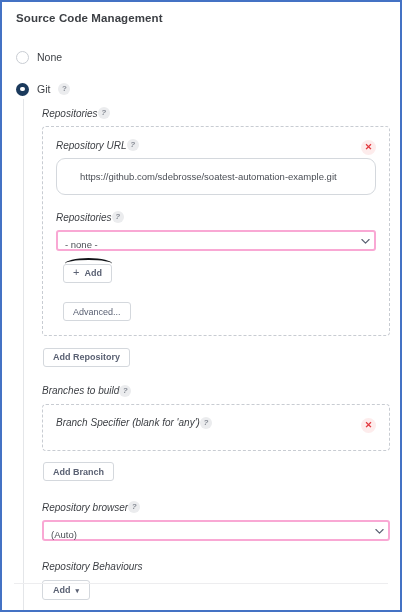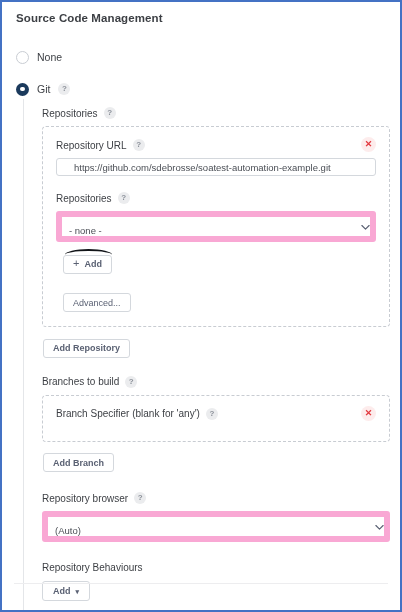--- a/index.html
+++ b/index.html
@@ -111,38 +111,39 @@
     position: absolute;
     left: 0; top: 0; bottom: 0;
     width: 1px;
     background: #e4e6e9;
   }
 
   
   .field-label {
     display: flex;
     align-items: center;
-    gap: 6px;
+    gap: 0;
     font-size: 10px;
     color: #3c3f44;
     margin-bottom: 7px;
+    font-style: italic;
   }
 
   
   .dashed-block {
     position: relative;
     border: 1px dashed #c8ccd2;
     border-radius: 4px;
     padding: 12px 13px 14px 13px;
     margin-bottom: 10px;
   }
 
   .block-head {
     display: flex;
-    align-items: flex-start;
+    align-items: center;
     justify-content: space-between;
   }
 
   .delete-btn {
     width: 15px;
     height: 15px;
     border-radius: 50%;
     background: #fdecec;
     display: flex;
     align-items: center;
@@ -156,41 +157,41 @@
     cursor: pointer;
     flex: 0 0 auto;
     margin-top: -2px;
   }
 
   
   .text-input {
     display: block;
     box-sizing: border-box;
     width: 100%;
-    height: 18px;
+    height: 37px;
     border: 1px solid #d4d8dd;
-    border-radius: 3px;
+    border-radius: 9px;
     background: #fff;
     font-family: "Liberation Sans", sans-serif;
     font-size: 9.5px;
     color: #4a4e55;
-    padding: 0 17px;
+    padding: 0 23px;
     outline: none;
   }
 
   
   .select-wrap {
     position: relative;
     width: 100%;
   }
   .select-box {
     box-sizing: border-box;
     width: 100%;
-    height: 31px;
-    border: 6px solid #f9a8d4;
+    height: 21px;
+    border: 2px solid #f9a8d4;
     border-radius: 3px;
     background: #fff;
     font-size: 9.5px;
     color: #4a4e55;
     display: flex;
     align-items: center;
     padding: 8px 22px 0 7px;
     cursor: pointer;
   }
   .chev {

